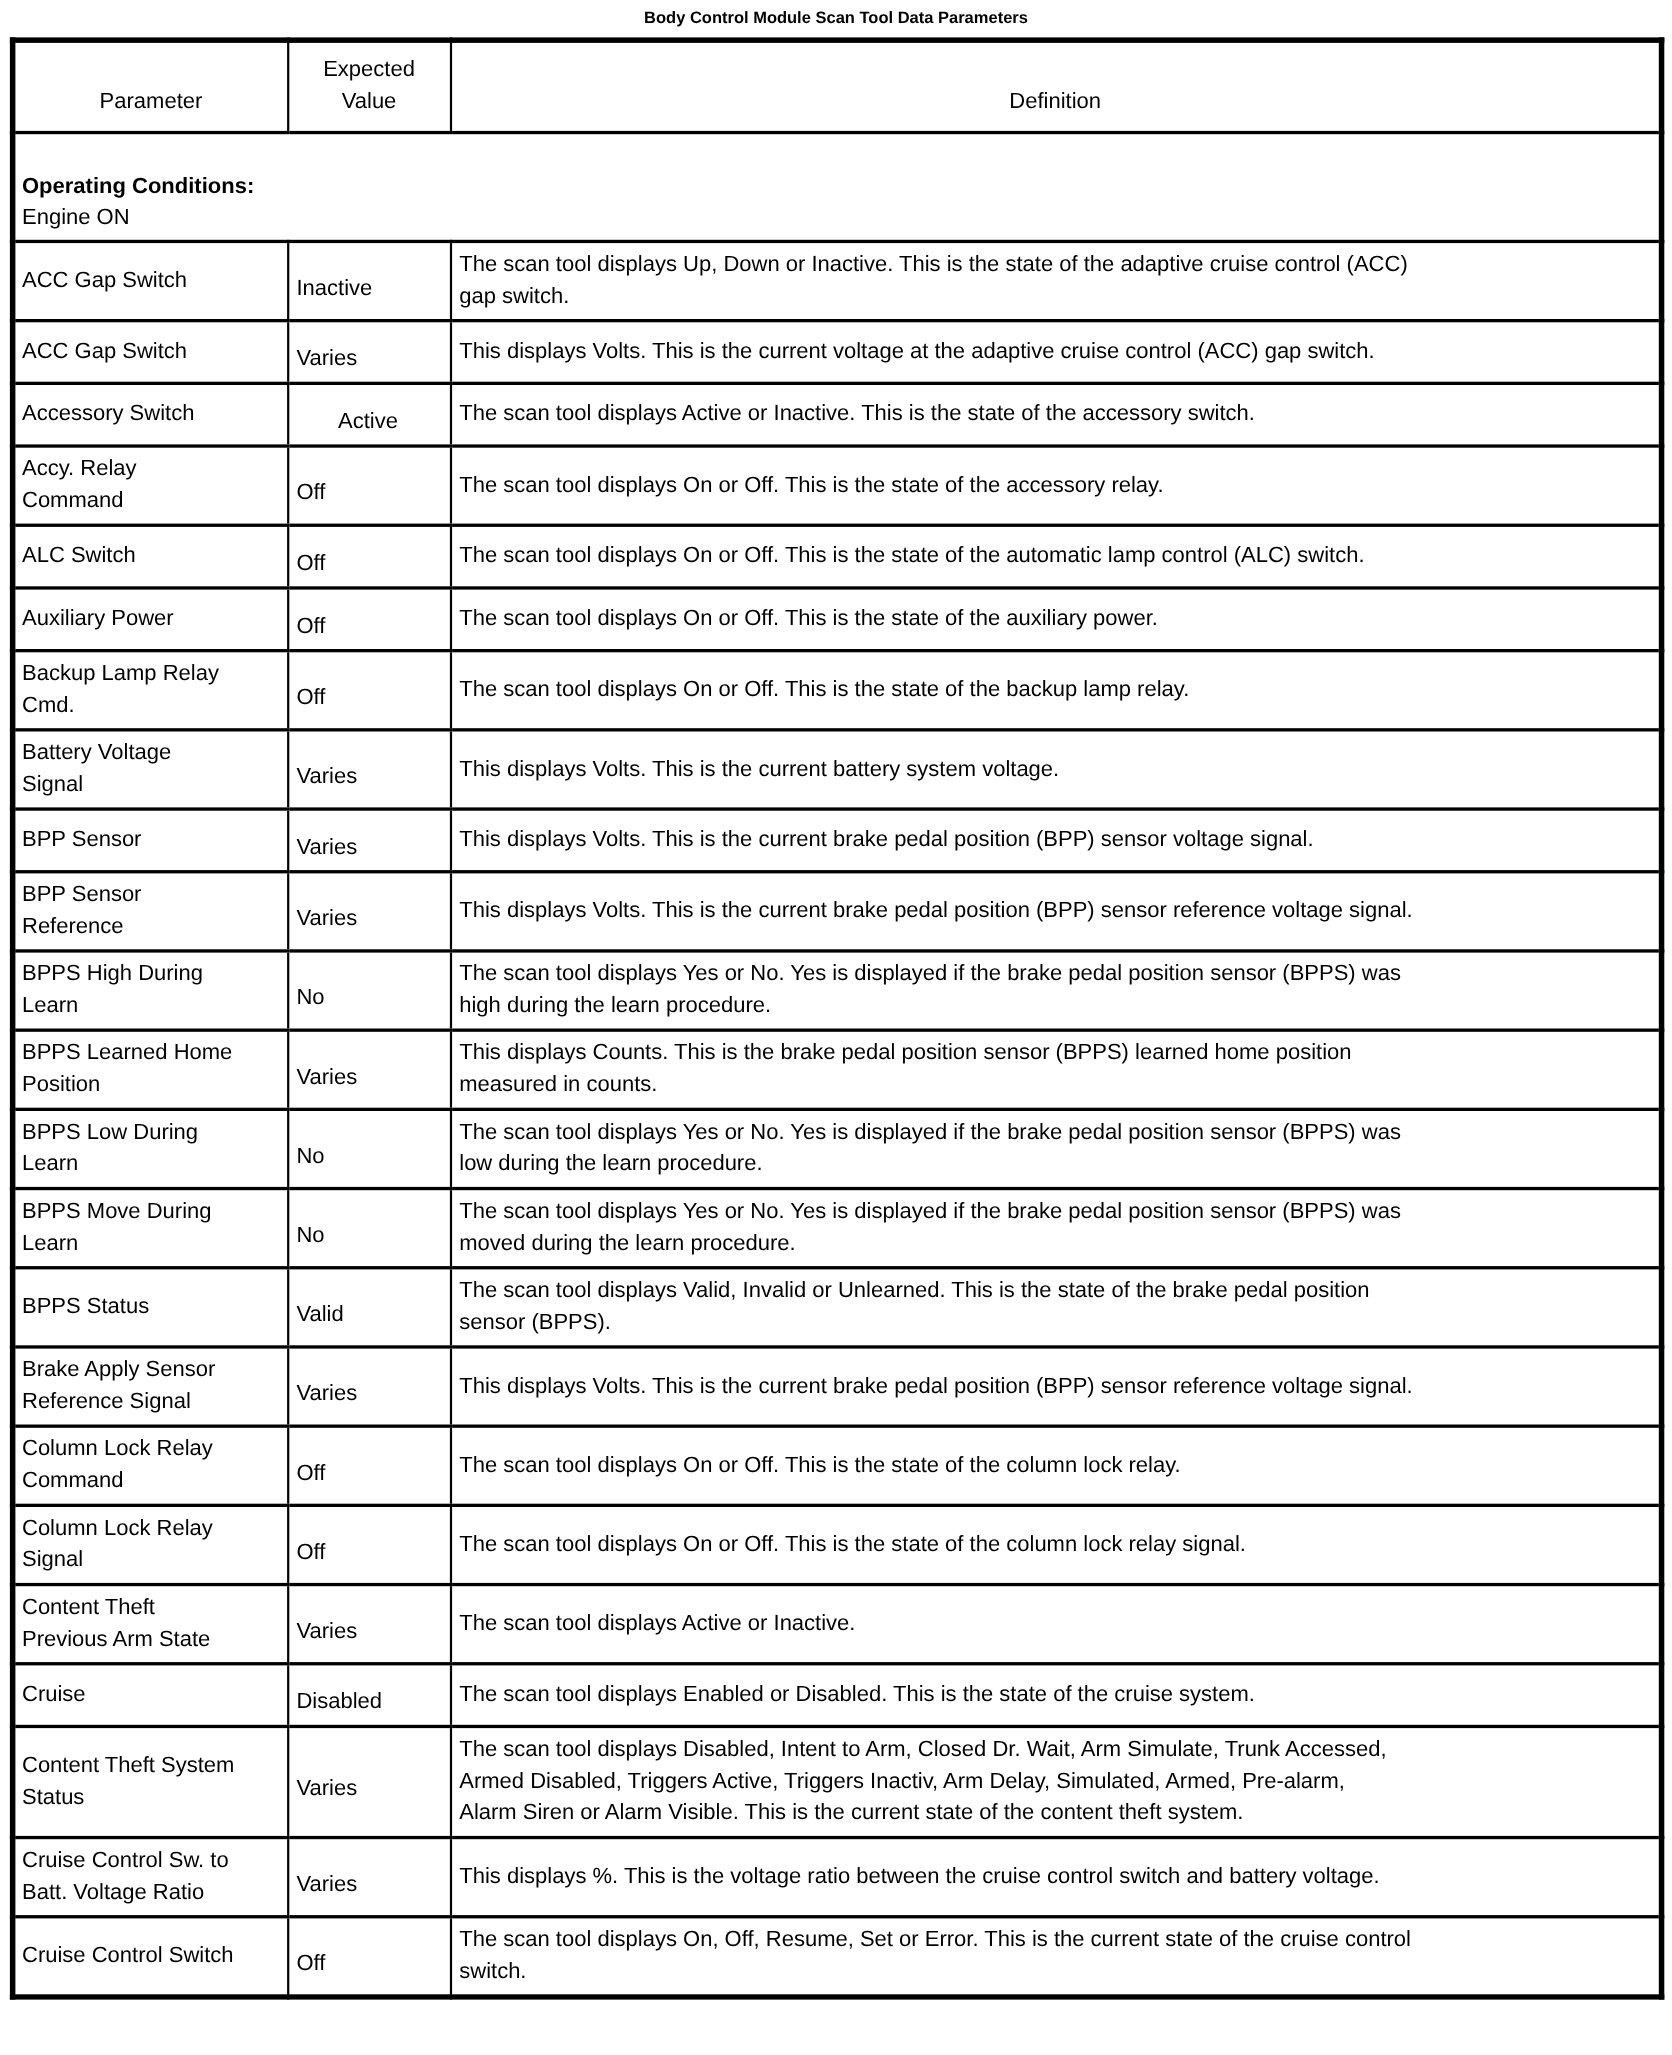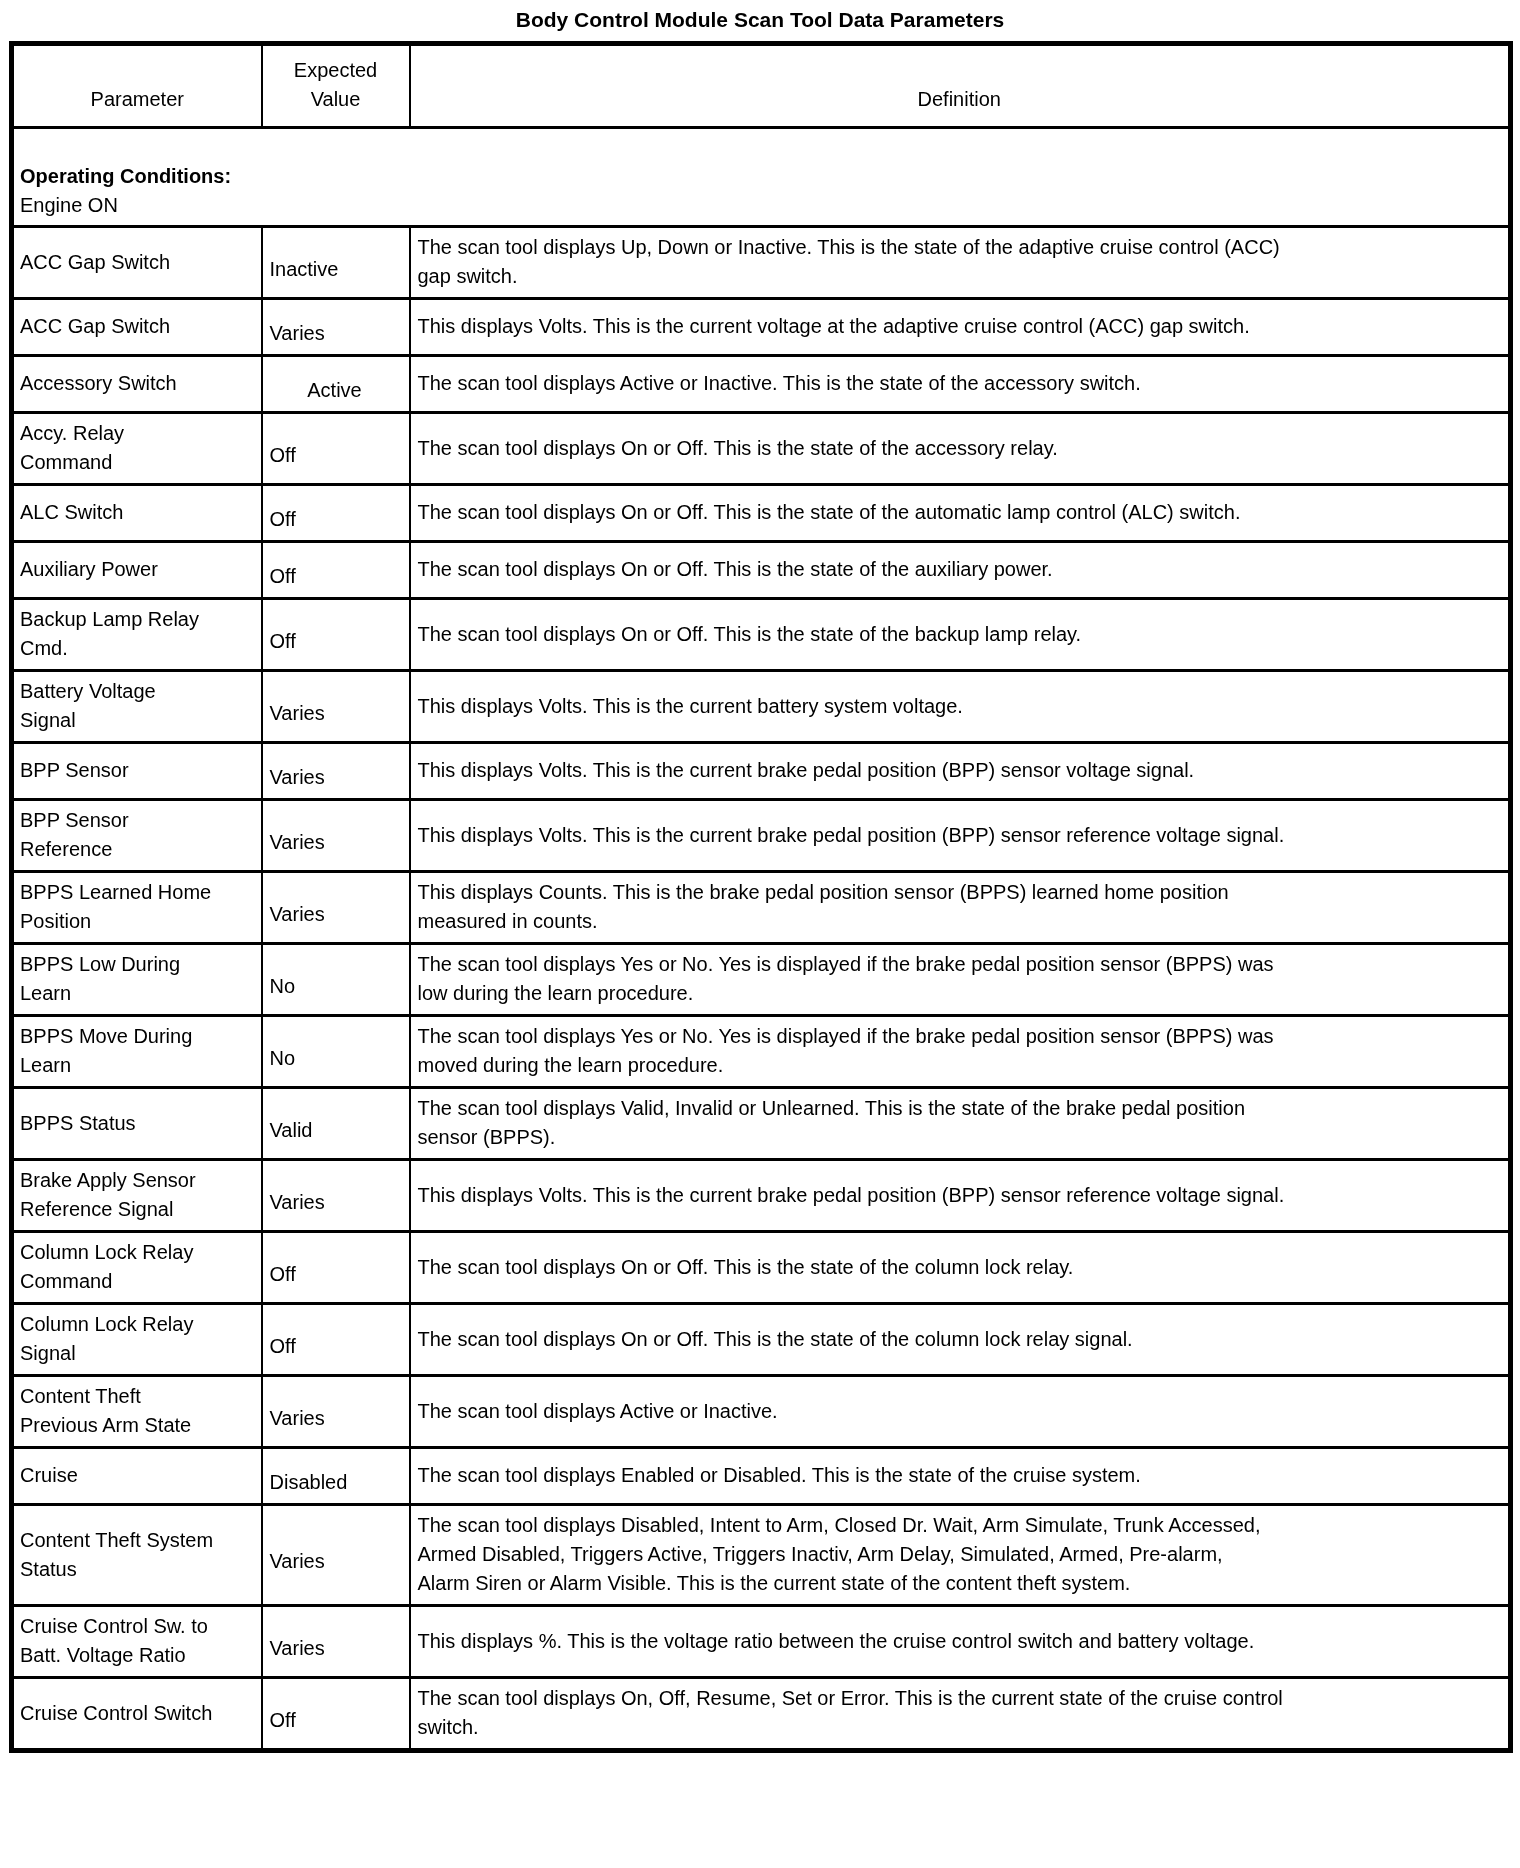--- a/index.html
+++ b/index.html
@@ -7,21 +7,21 @@
     padding: 0;
     background: #ffffff;
     color: #000000;
     font-family: "Liberation Sans", sans-serif;
   }
   .page {
     width: 1520px;
     background: #ffffff;
   }
   .doc-title {
-    font-size: 21px;
+    font-size: 15px;
     font-weight: bold;
     text-align: center;
     padding: 8px 0 9px 0;
   }
   table.params {
     border-collapse: collapse;
     table-layout: fixed;
     width: 1504px;
     margin-left: 9px;
     background: #ffffff;
@@ -155,20 +155,27 @@
     <td class="def-cell">This displays Volts. This is the current brake pedal position (BPP) sensor voltage signal.</td>
   </tr>
 
   <tr>
     <td class="param-cell">BPP Sensor
 Reference</td>
     <td class="value-cell">Varies</td>
     <td class="def-cell">This displays Volts. This is the current brake pedal position (BPP) sensor reference voltage signal.</td>
   </tr>
 
+  <tr>
+    <td class="param-cell">BPPS High During
+Learn</td>
+    <td class="value-cell">No</td>
+    <td class="def-cell">The scan tool displays Yes or No. Yes is displayed if the brake pedal position sensor (BPPS) was
+high during the learn procedure.</td>
+  </tr>
 
   <tr>
     <td class="param-cell">BPPS Learned Home
 Position</td>
     <td class="value-cell">Varies</td>
     <td class="def-cell">This displays Counts. This is the brake pedal position sensor (BPPS) learned home position
 measured in counts.</td>
   </tr>
 
   <tr>

